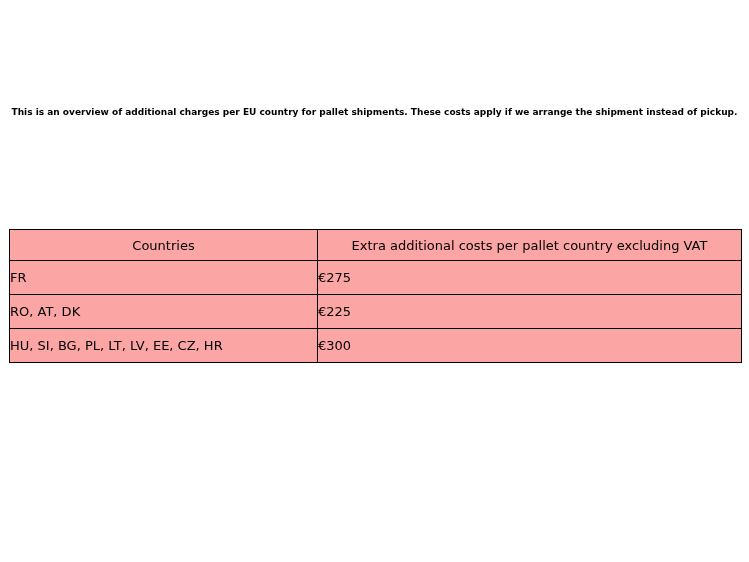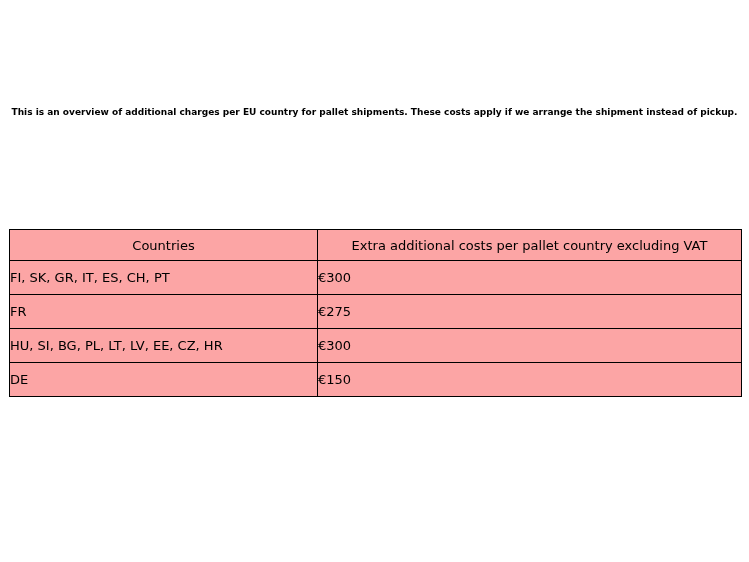--- a/index.html
+++ b/index.html
@@ -72,29 +72,25 @@
     <col class="col-cost">
   </colgroup>
   <thead>
     <tr>
       <th>Countries</th>
       <th>Extra additional costs per pallet country excluding VAT</th>
     </tr>
   </thead>
   <tbody>
     <tr>
-      <td class="cell-countries">FI, SK, GR, IT, ES, CH, PT</td>
-      <td class="cell-cost">€300</td>
+      <td class="cell-countries">FR</td>
+      <td class="cell-cost">€275</td>
     </tr>
     <tr>
-      <td class="cell-countries">FR</td>
-      <td class="cell-cost">€275</td>
+      <td class="cell-countries">RO, AT, DK</td>
+      <td class="cell-cost">€225</td>
     </tr>
     <tr>
       <td class="cell-countries">HU, SI, BG, PL, LT, LV, EE, CZ, HR</td>
       <td class="cell-cost">€300</td>
     </tr>
-    <tr>
-      <td class="cell-countries">DE</td>
-      <td class="cell-cost">€150</td>
-    </tr>
   </tbody>
 </table>
 
 </body></html>

